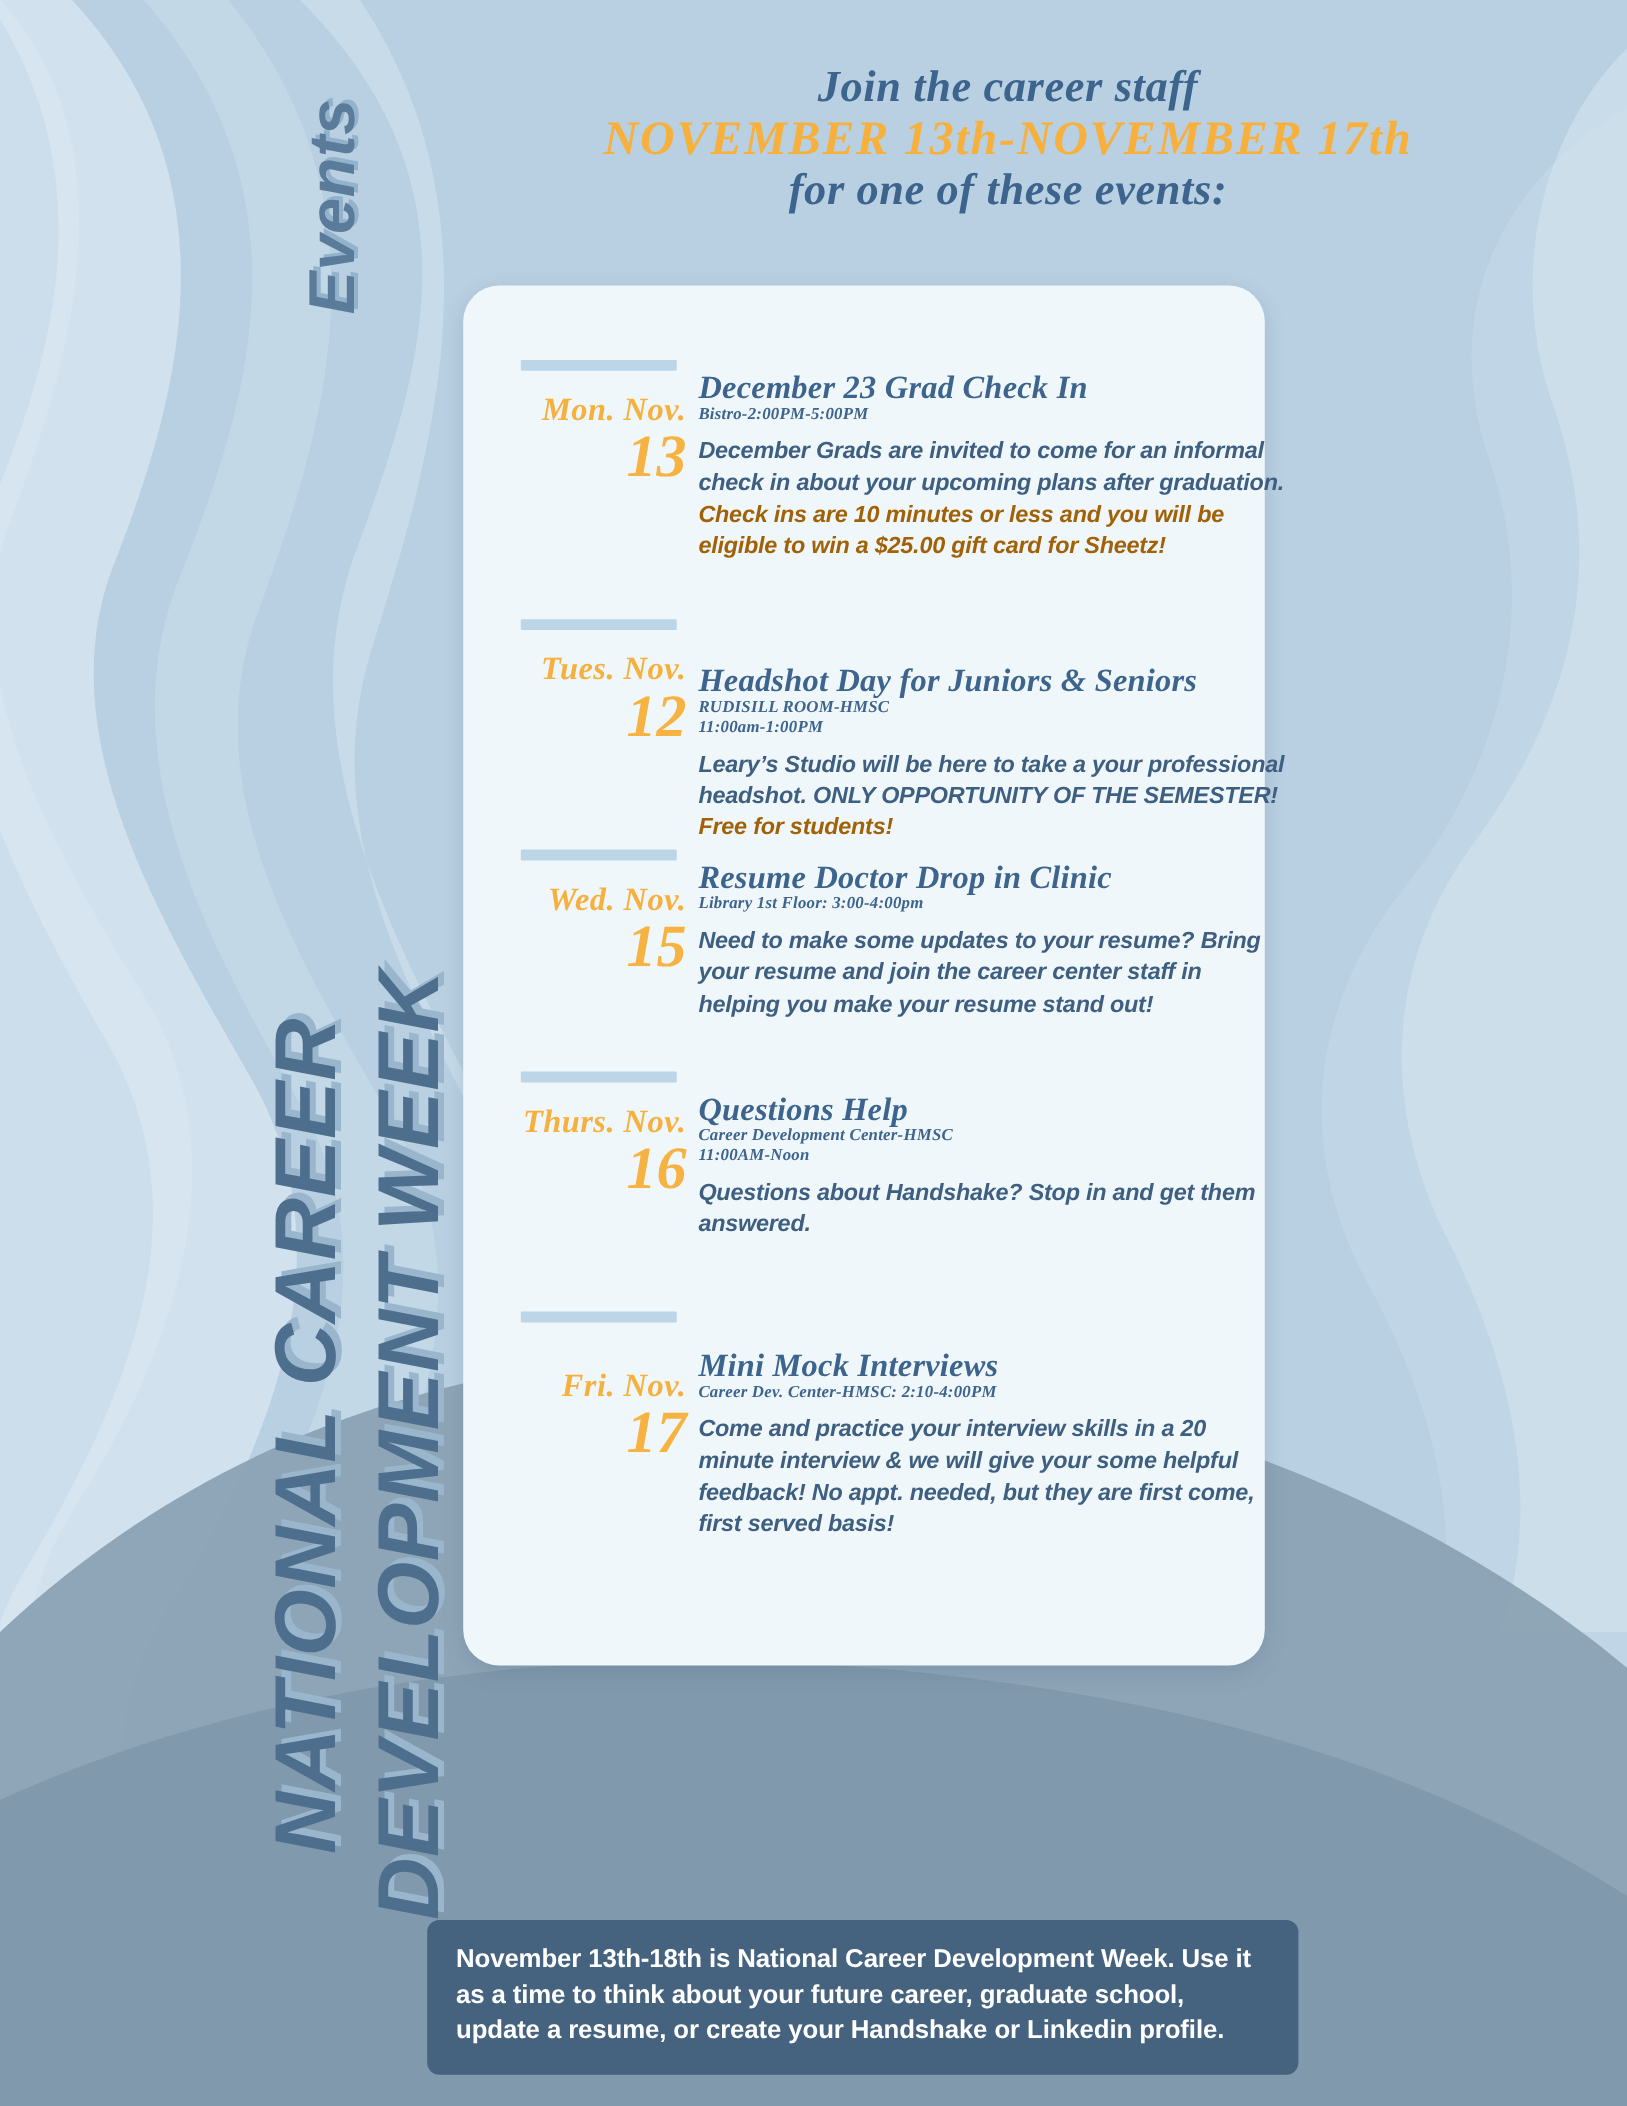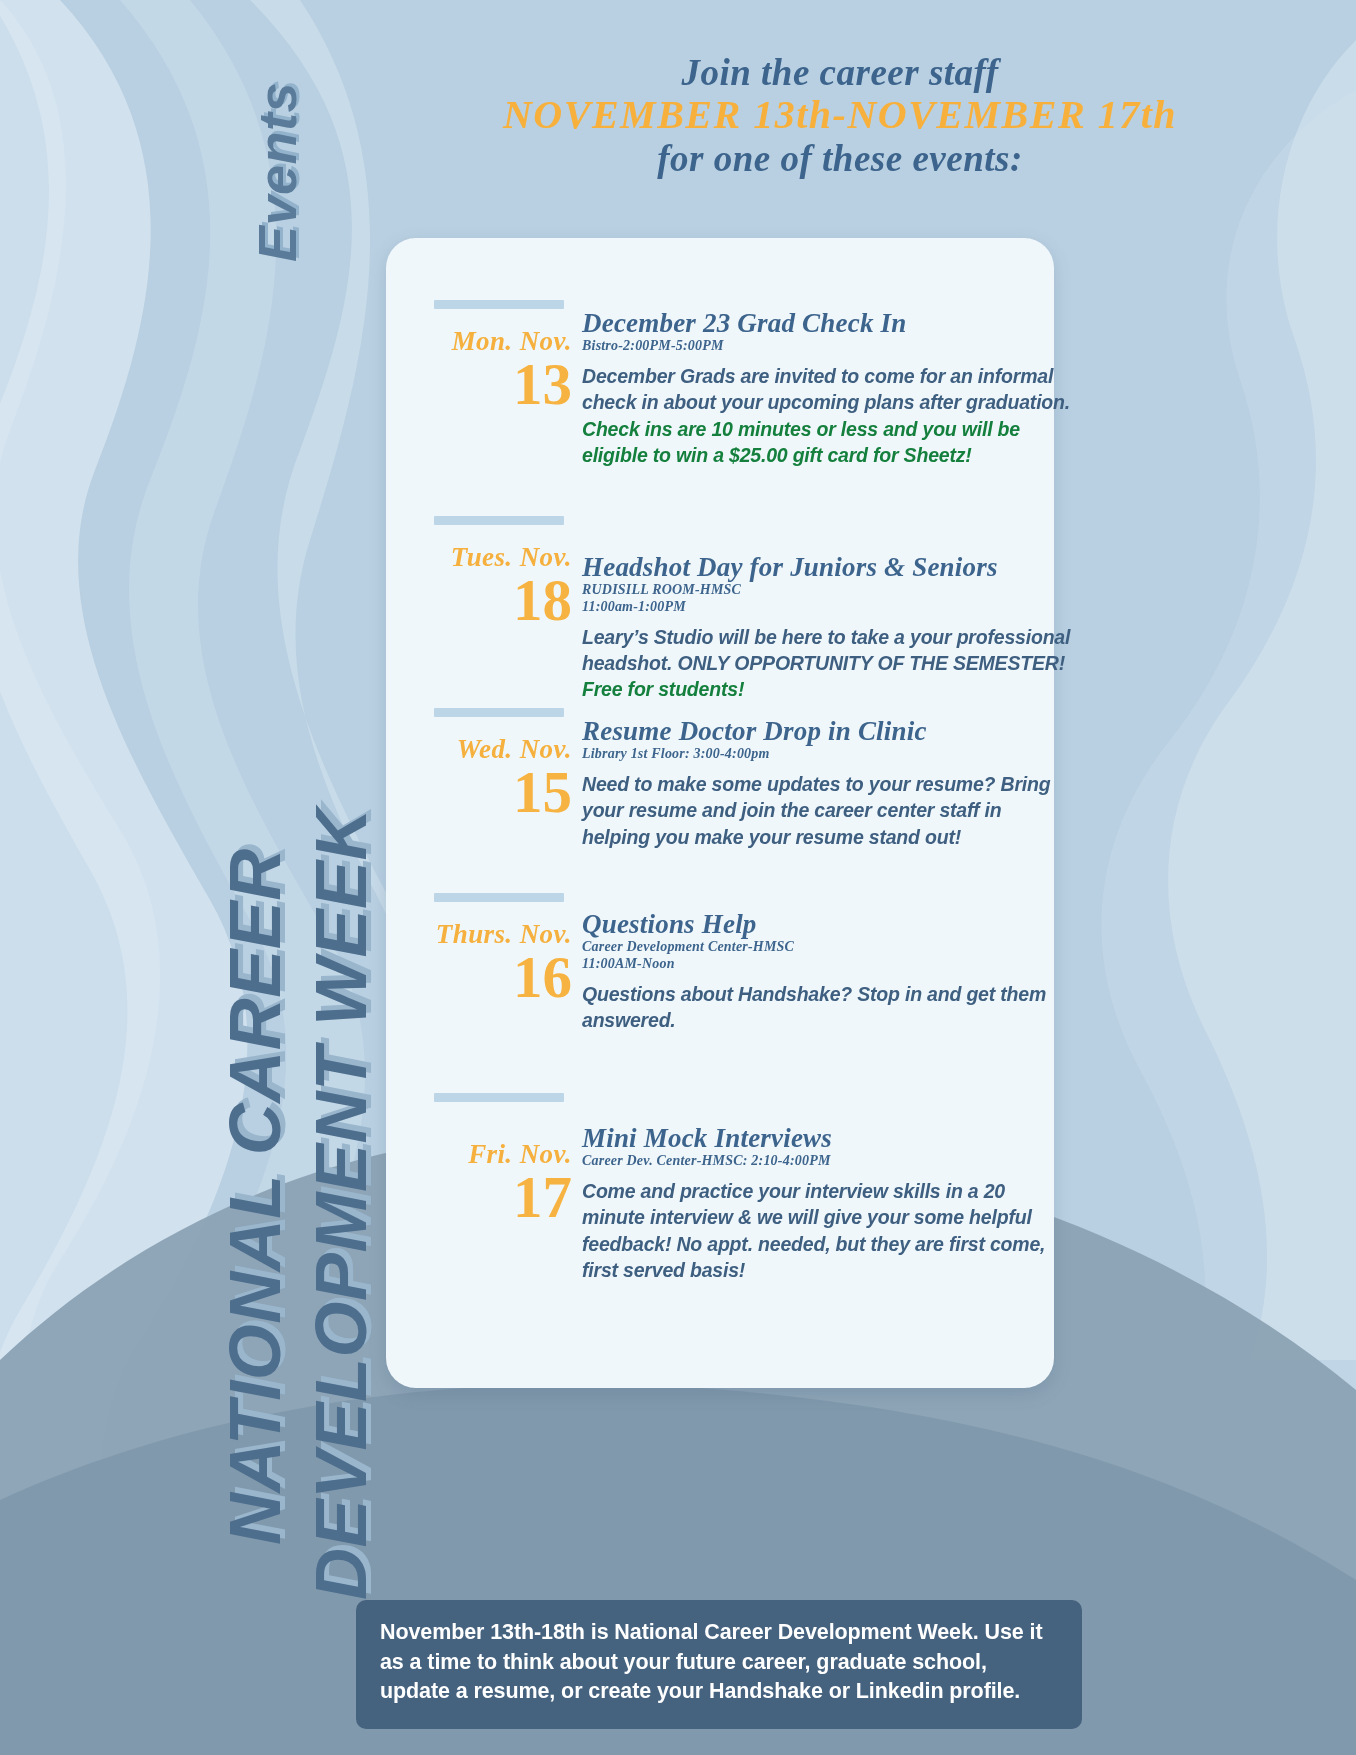--- a/index.html
+++ b/index.html
@@ -139,21 +139,22 @@
     font-weight: bold;
     font-style: italic;
     font-size: 27px;
     color: #f5b03e;
     letter-spacing: 0.4px;
     line-height: 1;
   }
   .daynum {
     font-family: "Liberation Serif", serif;
     font-weight: bold;
-    font-size: 59px;
+    font-style: italic;
+    font-size: 50px;
     color: #f7b341;
     line-height: 0.92;
     margin-top: 2px;
   }
   .evbody {
     position: absolute;
     left: 196px;
     width: 490px;
   }
   .evtitle {
@@ -177,21 +178,21 @@
   .evdesc {
     font-family: "Liberation Sans", sans-serif;
     font-weight: bold;
     font-style: italic;
     font-size: 19.5px;
     color: #3e5f80;
     line-height: 1.35;
     margin-top: 8px;
     letter-spacing: -0.2px;
   }
-  .hl { color: #15803d; font-style: italic; }
+  .hl { color: #a16207; font-style: italic; }
 
   
   #bottom-banner {
     position: absolute;
     left: 356px;
     top: 1600px;
     width: 726px;
     background: #45627f;
     border-radius: 10px;
     padding: 18px 24px 22px 24px;
@@ -249,21 +250,21 @@
       <div class="evtitle">December 23 Grad Check In</div>
       <div class="evwhere">Bistro-2:00PM-5:00PM</div>
       <div class="evdesc"><span>December Grads are invited to come for an informal check in about your upcoming plans after graduation. </span><span class="hl">Check ins are 10 minutes or less and you will be eligible to win a $25.00 gift card for Sheetz!</span></div>
     </div>
   </div>
 
   <div class="event-row" style="top:278px;">
     <div class="divider"></div>
     <div class="daycol" style="top:28px;">
       <div class="dayname">Tues. Nov.</div>
-      <div class="daynum">18</div>
+      <div class="daynum">12</div>
     </div>
     <div class="evbody" style="top:36px;">
       <div class="evtitle">Headshot Day for Juniors &amp; Seniors</div>
       <div class="evwhere">RUDISILL ROOM-HMSC</div>
       <div class="evwhere">11:00am-1:00PM</div>
       <div class="evdesc"><span>Leary’s Studio will be here to take a your professional headshot. ONLY OPPORTUNITY OF THE SEMESTER! </span><span class="hl">Free for students!</span></div>
     </div>
   </div>
 
   <div class="event-row" style="top:470px;">

